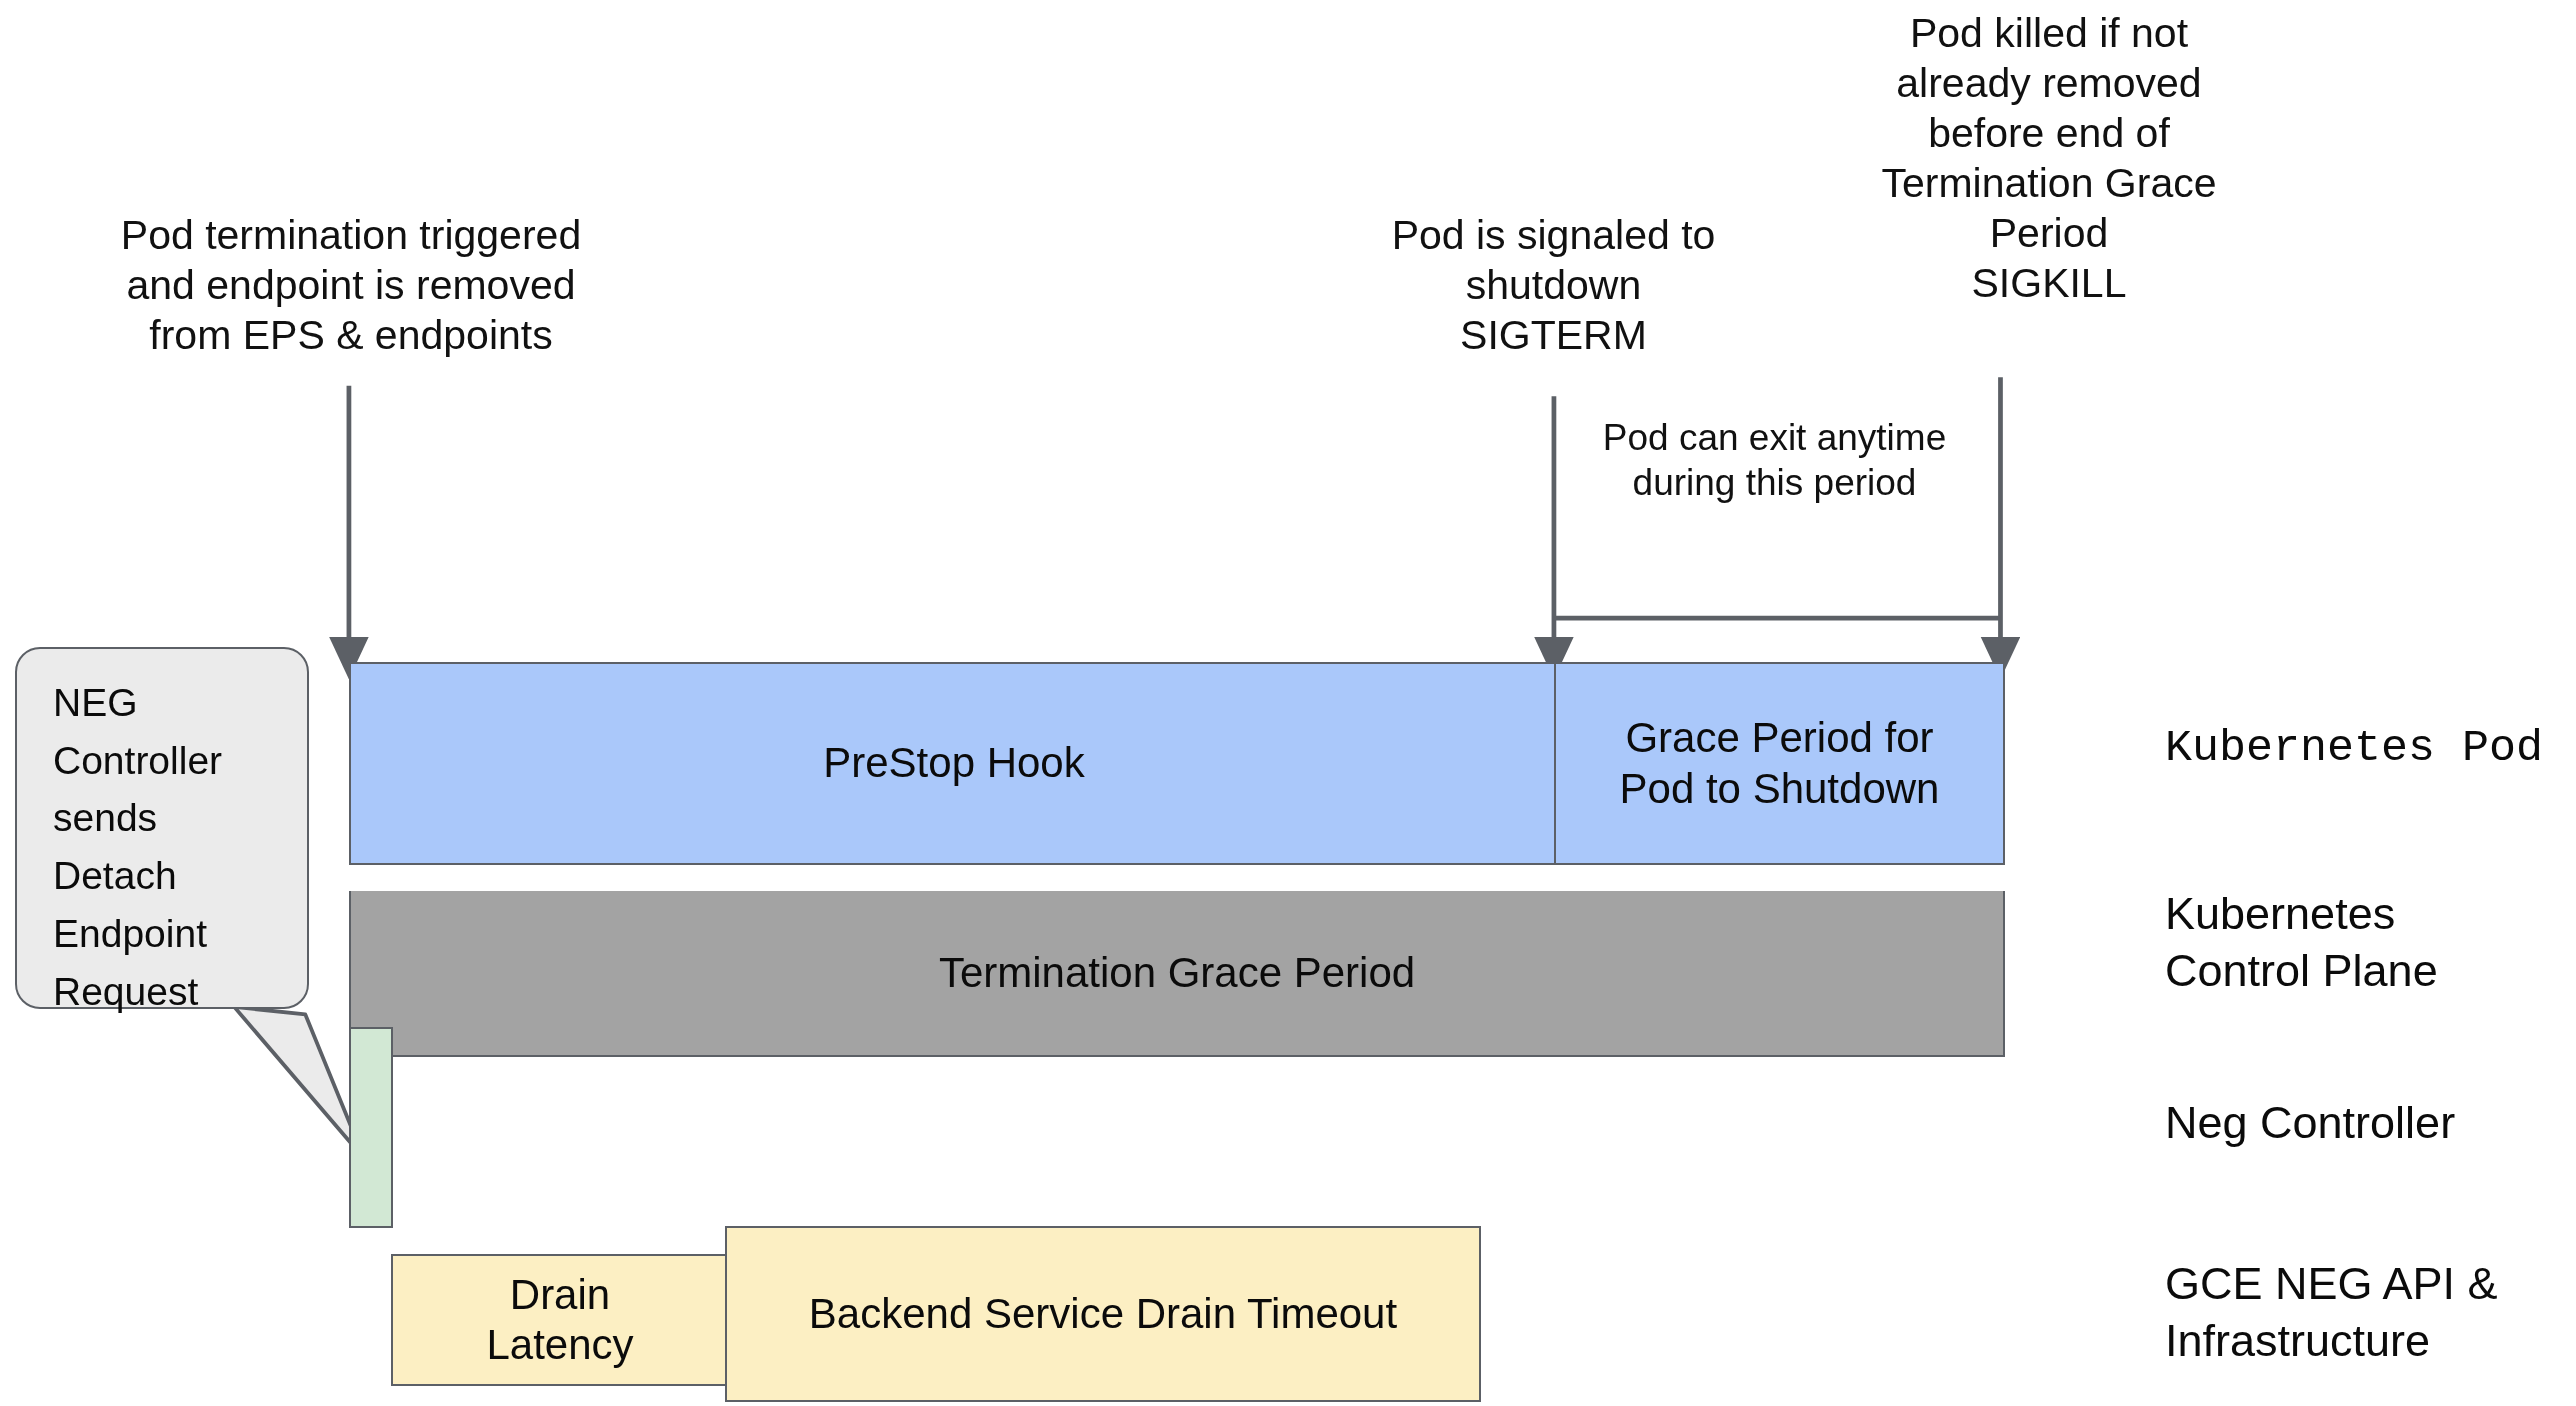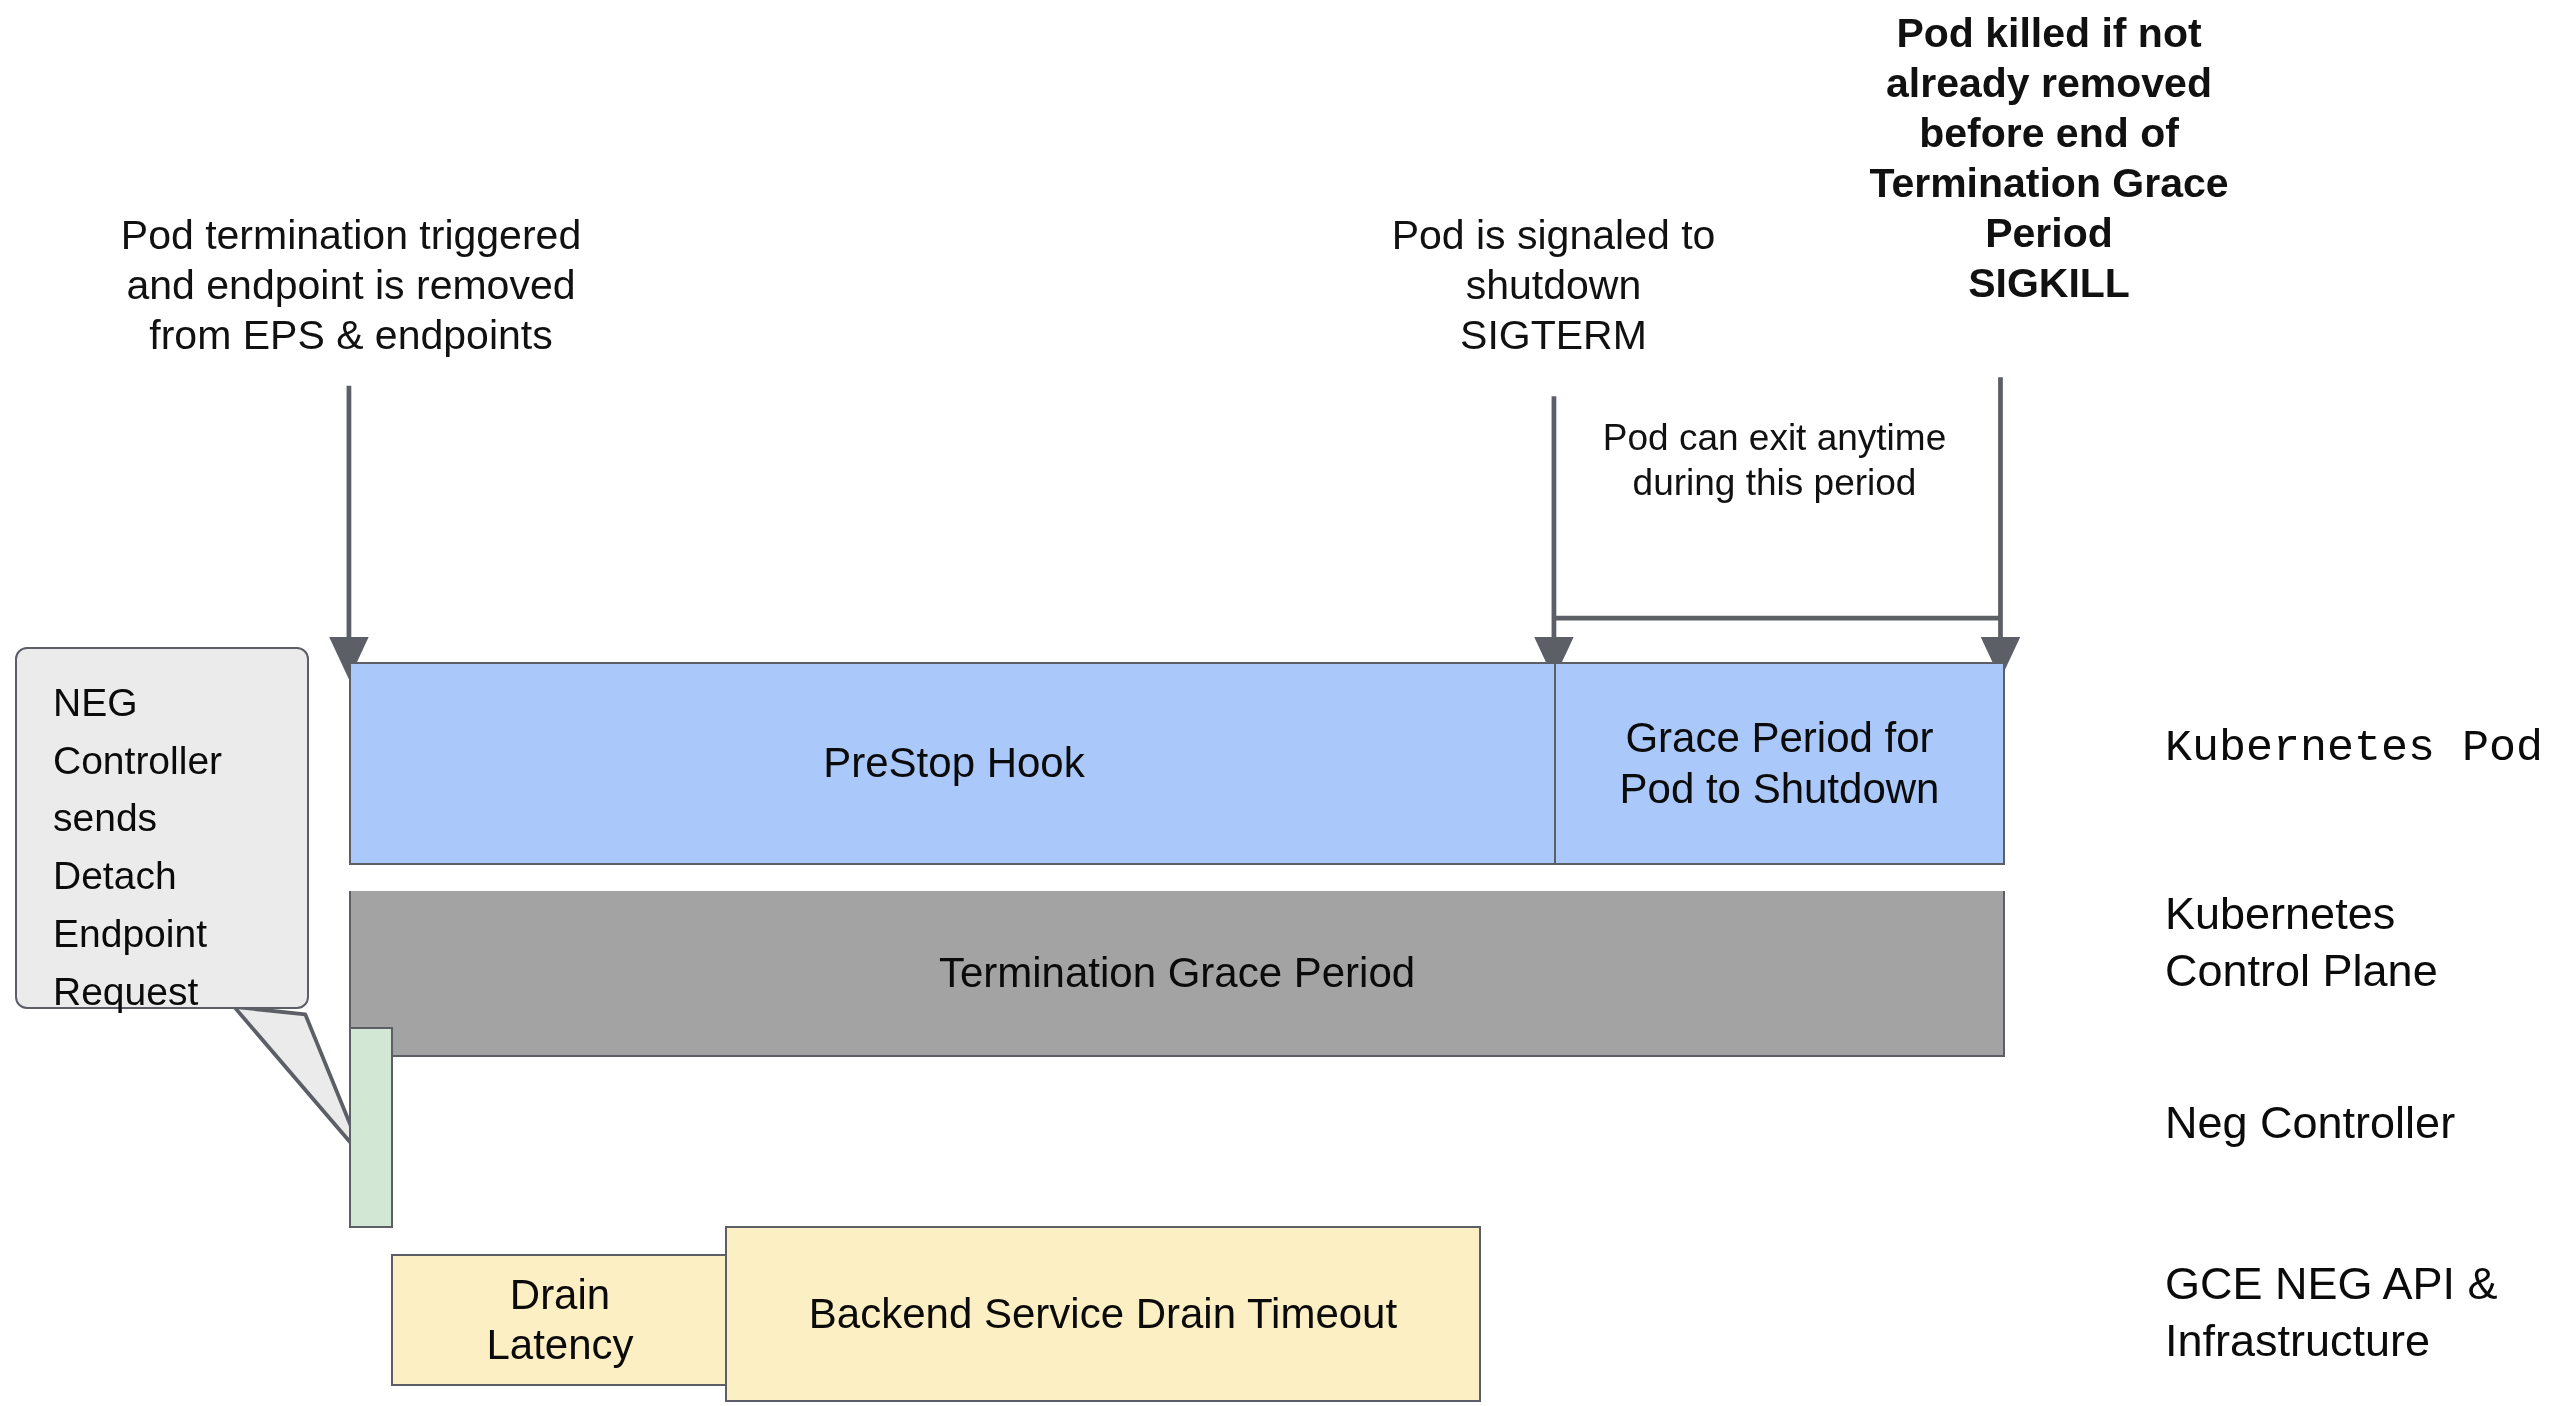--- a/index.html
+++ b/index.html
@@ -17,41 +17,41 @@
        line-height:1.2;font-size:42px;color:#0b0b0b;}
   .bar.nb-r{border-right-width:0;}
   .bar.nb-t{border-top-width:0;}
 
   
   .lane-label{position:absolute;font-size:45px;line-height:1.26;color:#0b0b0b;
               text-align:left;white-space:pre-line;}
 
   
   .callout{position:absolute;box-sizing:border-box;background:#ebebeb;
-           border:2.8px solid #5c6066;border-radius:12px;
+           border:2.8px solid #5c6066;border-radius:25px;
            font-size:39px;line-height:1.48;color:#0b0b0b;
            padding:25px 0 31px 36px;white-space:pre-line;}
 
   svg.overlay{position:absolute;left:0;top:0;width:2576px;height:1406px;
               pointer-events:none;}
 </style>
 </head>
 <body>
 
 <div class="stage">
 
   <div class="anno" style="left:38px;top:210px;width:626px;">Pod termination triggered
 and endpoint is removed
 from EPS &amp; endpoints</div>
 
   <div class="anno" style="left:1269px;top:210px;width:569px;">Pod is signaled to
 shutdown
 SIGTERM</div>
 
-  <div class="anno" style="left:1779px;top:7.6px;width:540px;font-weight:bold;">Pod killed if not
+  <div class="anno" style="left:1779px;top:7.6px;width:540px;">Pod killed if not
 already removed
 before end of
 Termination Grace
 Period
 SIGKILL</div>
 
   <div class="anno" style="left:1566px;top:415px;width:417px;font-size:37px;">Pod can exit anytime
 during this period</div>
 
   <svg class="overlay" viewBox="0 0 2717 1483">

